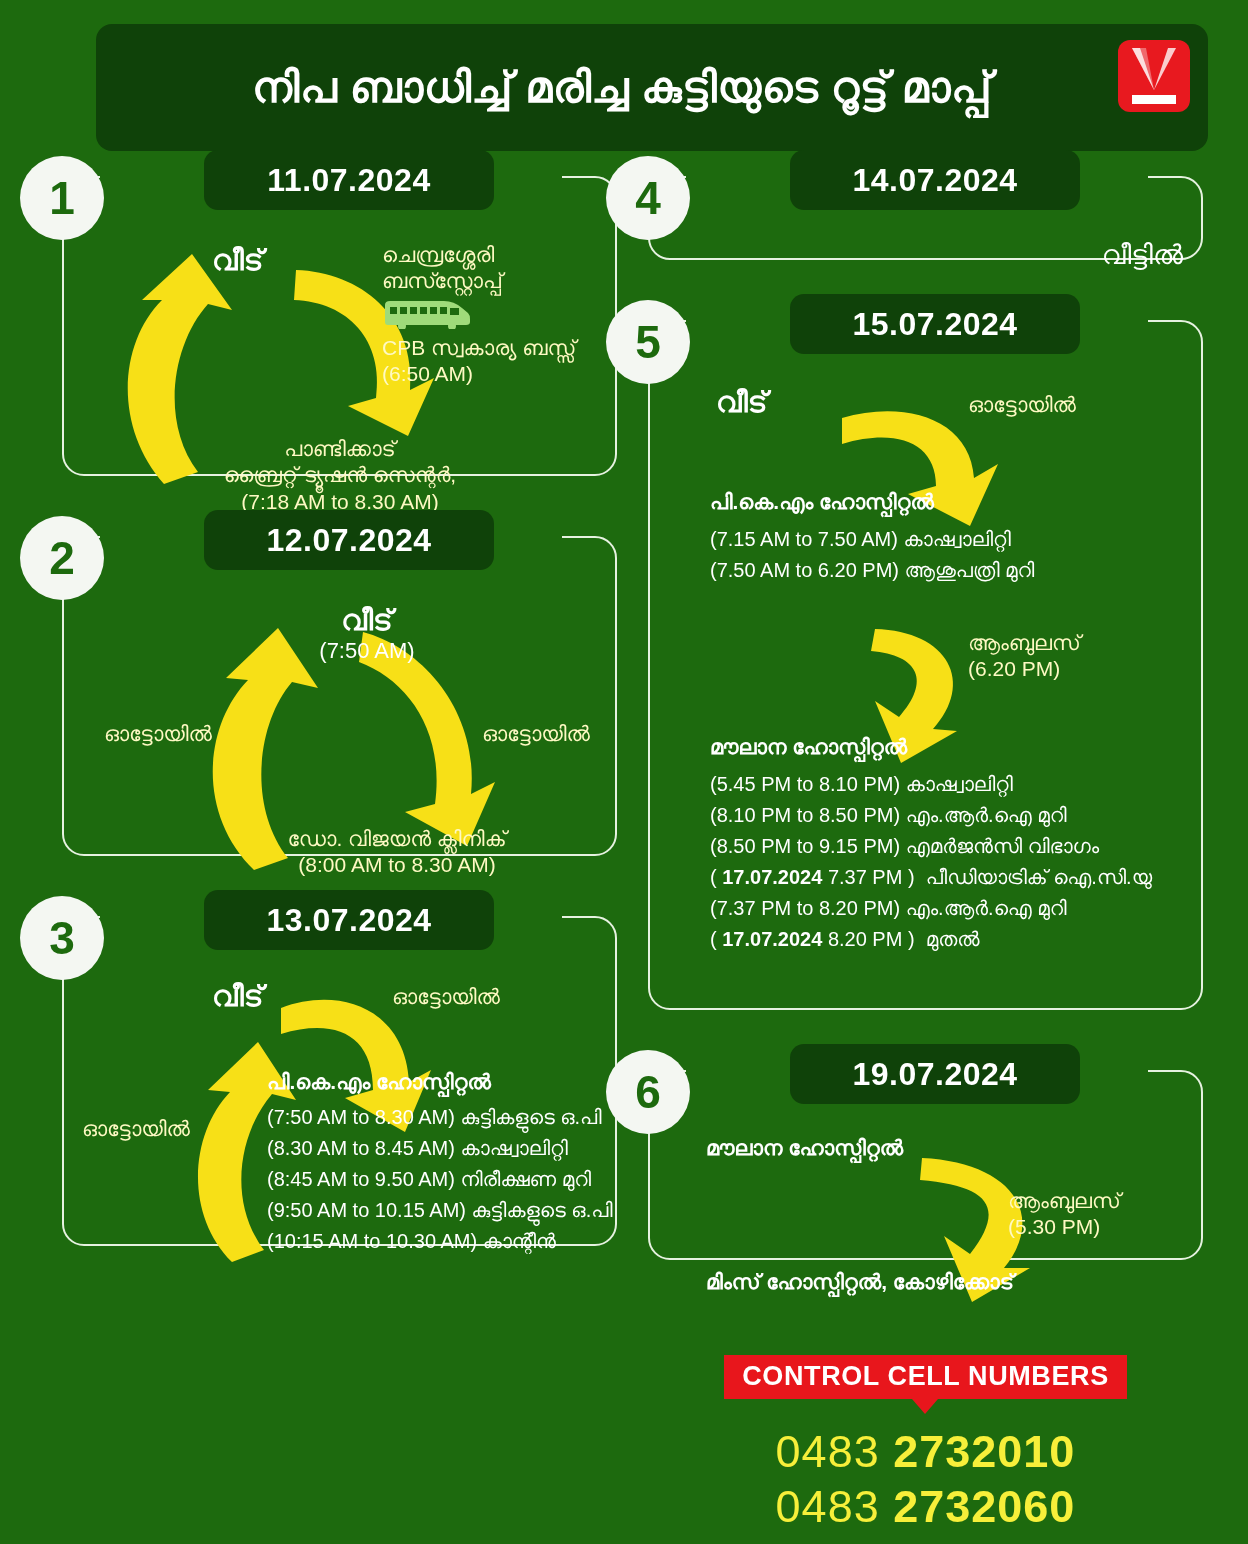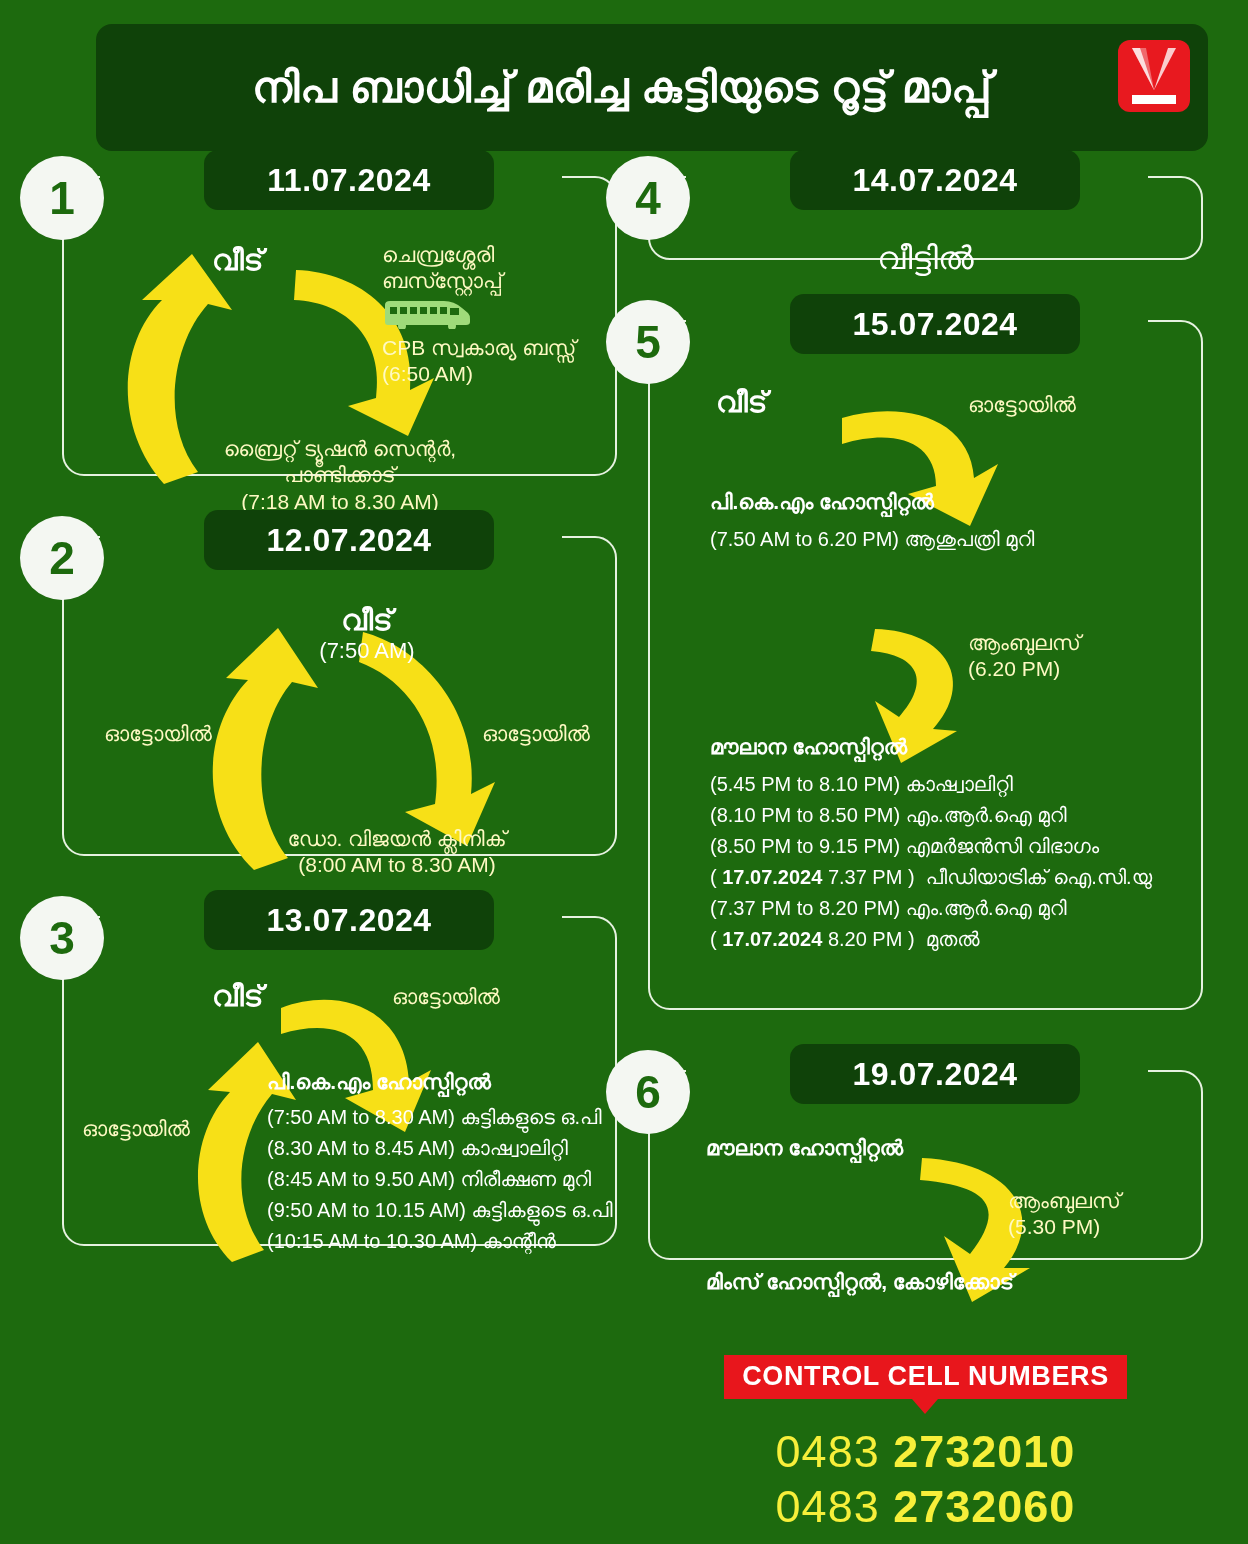--- a/index.html
+++ b/index.html
@@ -149,21 +149,21 @@
   .c3 { height: 330px; }
   .c3 .home  { position: absolute; left: 130px; top: 4px; }
   .c3 .auto-t{ position: absolute; left: 310px; top: 8px; }
   .c3 .auto-l{ position: absolute; left: 0px; top: 140px; }
   .c3 .list  { position: absolute; left: 185px; top: 94px; }
   .arrow-l3 { position: absolute; left: 98px; top: 60px; }
   .arrow-r3 { position: absolute; left: 195px; top: 10px; }
 
   
   .c4 { height: 70px; }
-  .c4 .only { text-align: center; font-size: 32px; padding-top: 4px; }
+  .c4 .only { text-align: right; font-size: 27px; padding-top: 4px; }
 
   
   .c5 { height: 690px; }
   .c5 .home   { position: absolute; left: 48px; top: 6px; }
   .c5 .auto-t { position: absolute; left: 300px; top: 12px; }
   .c5 .pkm    { position: absolute; left: 42px; top: 110px; }
   .c5 .amb    { position: absolute; left: 300px; top: 250px; }
   .c5 .moul   { position: absolute; left: 42px; top: 355px; }
   .arrow-a5 { position: absolute; left: 170px; top: 20px; }
   .arrow-b5 { position: absolute; left: 185px; top: 245px; }
@@ -254,22 +254,22 @@
             <rect x="48" y="8" width="7" height="7" fill="#1d6a0e"></rect>
             <rect x="58" y="8" width="7" height="7" fill="#1d6a0e"></rect>
             <rect x="68" y="9" width="9" height="7" fill="#1d6a0e"></rect>
             <circle cx="20" cy="27" r="4" fill="#9fdb7a"></circle>
             <circle cx="70" cy="27" r="4" fill="#9fdb7a"></circle>
           </svg>
           <div class="label">CPB സ്വകാര്യ ബസ്സ്</div>
           <div class="label">(6:50 AM)</div>
         </div>
         <div class="bot">
+          <div class="label">പാണ്ടിക്കാട്</div>
           <div class="label">ബ്രൈറ്റ് ട്യൂഷൻ സെന്റർ,</div>
-          <div class="label">പാണ്ടിക്കാട്</div>
           <div class="label">(7:18 AM to 8.30 AM)</div>
         </div>
       </div>
     </div>
 
     <div class="card c2">
       <div class="head-mask"></div>
         <div class="head-mask-r"></div>
       <div class="num-circle">2</div>
       <div class="date-pill">12.07.2024</div>
@@ -343,20 +343,21 @@
           <path d="M4,18 C66,0 132,18 136,78 L160,64 L132,126 L70,94 L98,86 C98,42 58,28 4,44 Z" fill="#f7e017"></path>
         </svg>
         <svg class="arrow-b5" width="130" height="140" viewBox="0 0 130 140">
           <path d="M22,4 C96,6 122,58 80,104 L104,106 L48,138 L22,76 L46,92 C78,56 66,30 18,26 Z" fill="#f7e017"></path>
         </svg>
         <div class="loc home">വീട്</div>
         <div class="label auto-t">ഓട്ടോയിൽ</div>
 
         <div class="pkm">
           <div class="place" style="margin-bottom:10px;">പി.കെ.എം ഹോസ്പിറ്റൽ</div>
+          <div class="line">(7.15 AM to 7.50 AM) കാഷ്വാലിറ്റി</div>
           <div class="line">(7.50 AM to 6.20 PM) ആശുപത്രി മുറി</div>
         </div>
 
         <div class="amb">
           <div class="label">ആംബുലസ്</div>
           <div class="label">(6.20 PM)</div>
         </div>
 
         <div class="moul">
           <div class="place" style="margin-bottom:10px;">മൗലാന ഹോസ്പിറ്റൽ</div>

